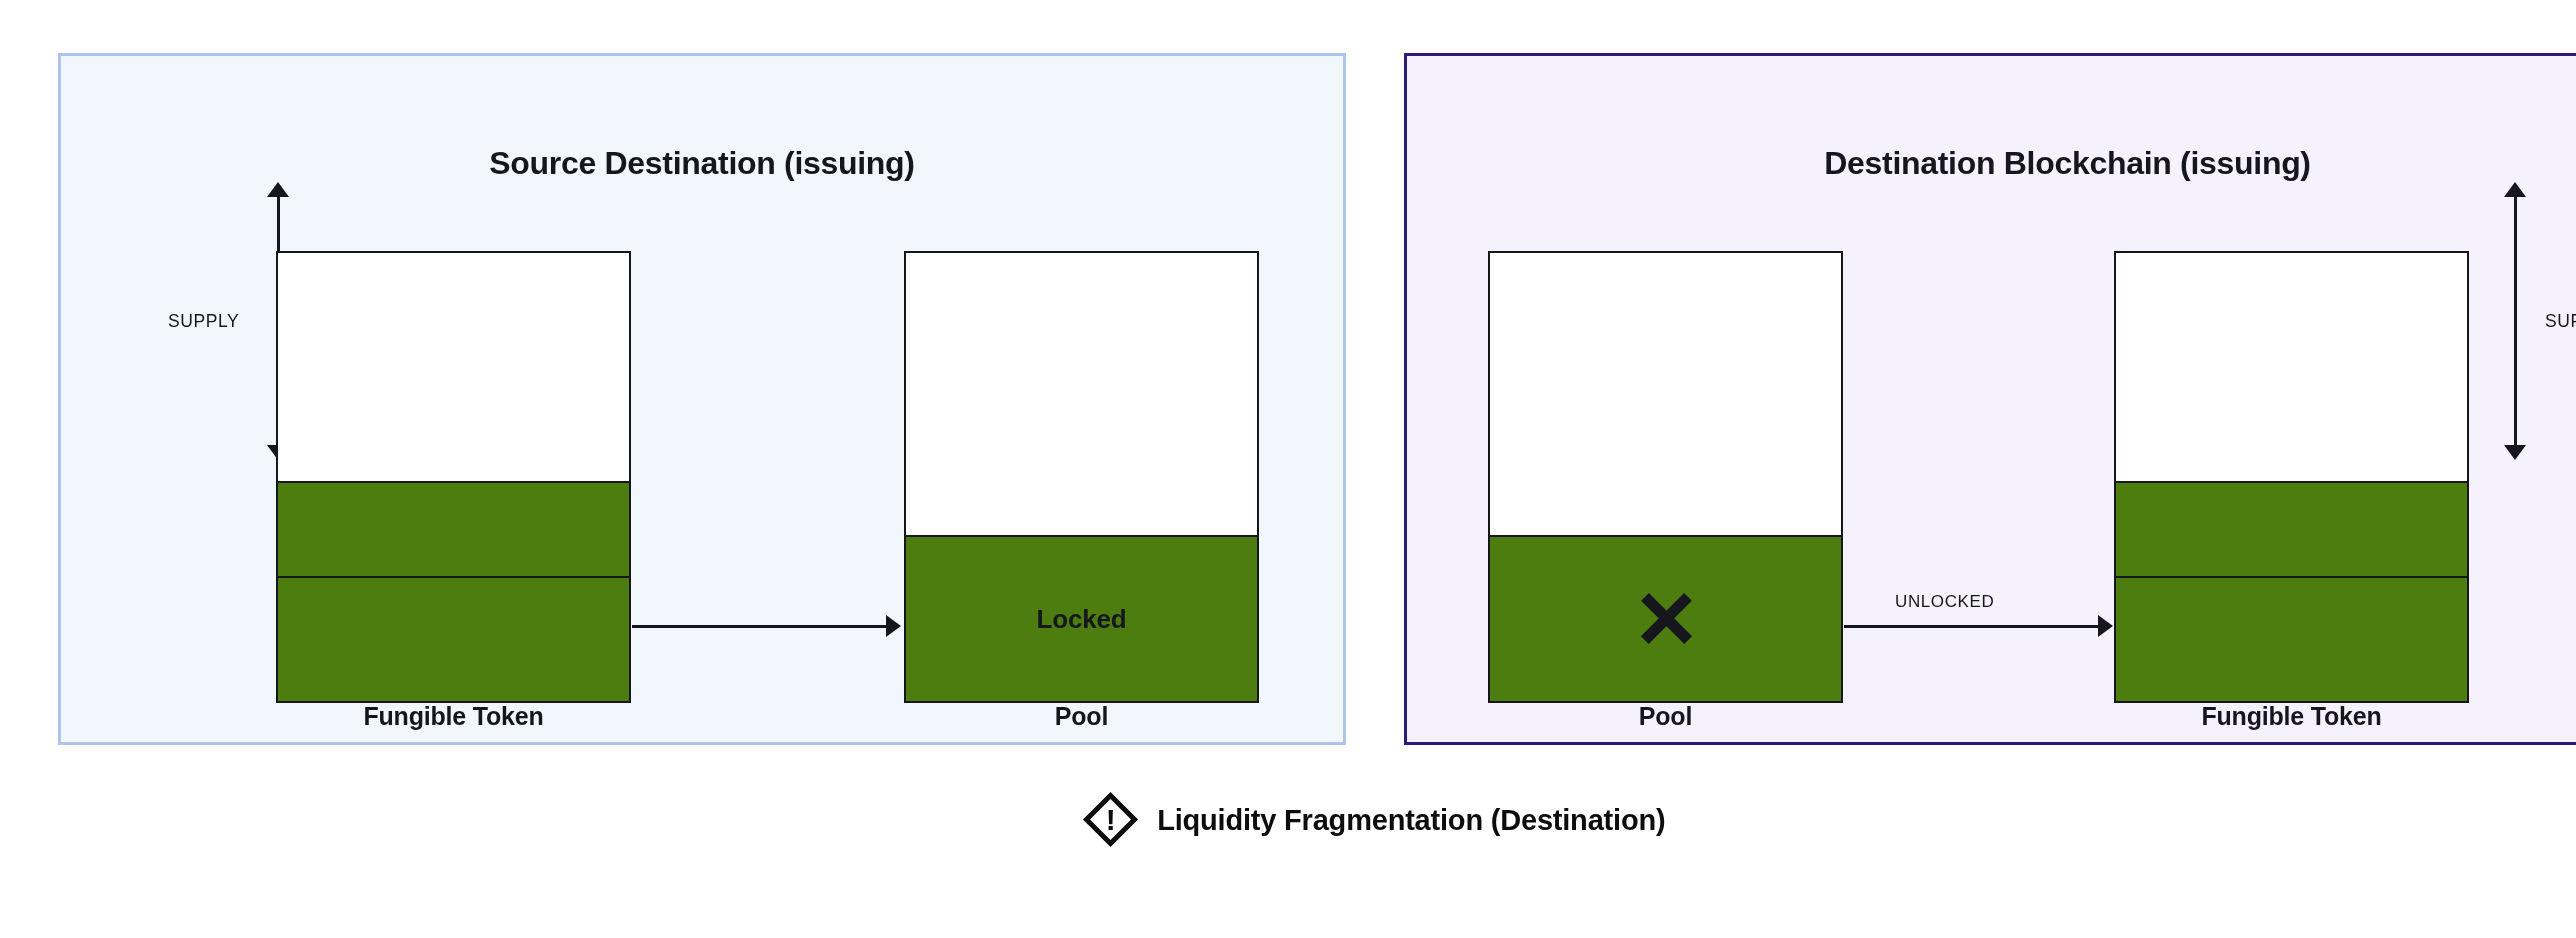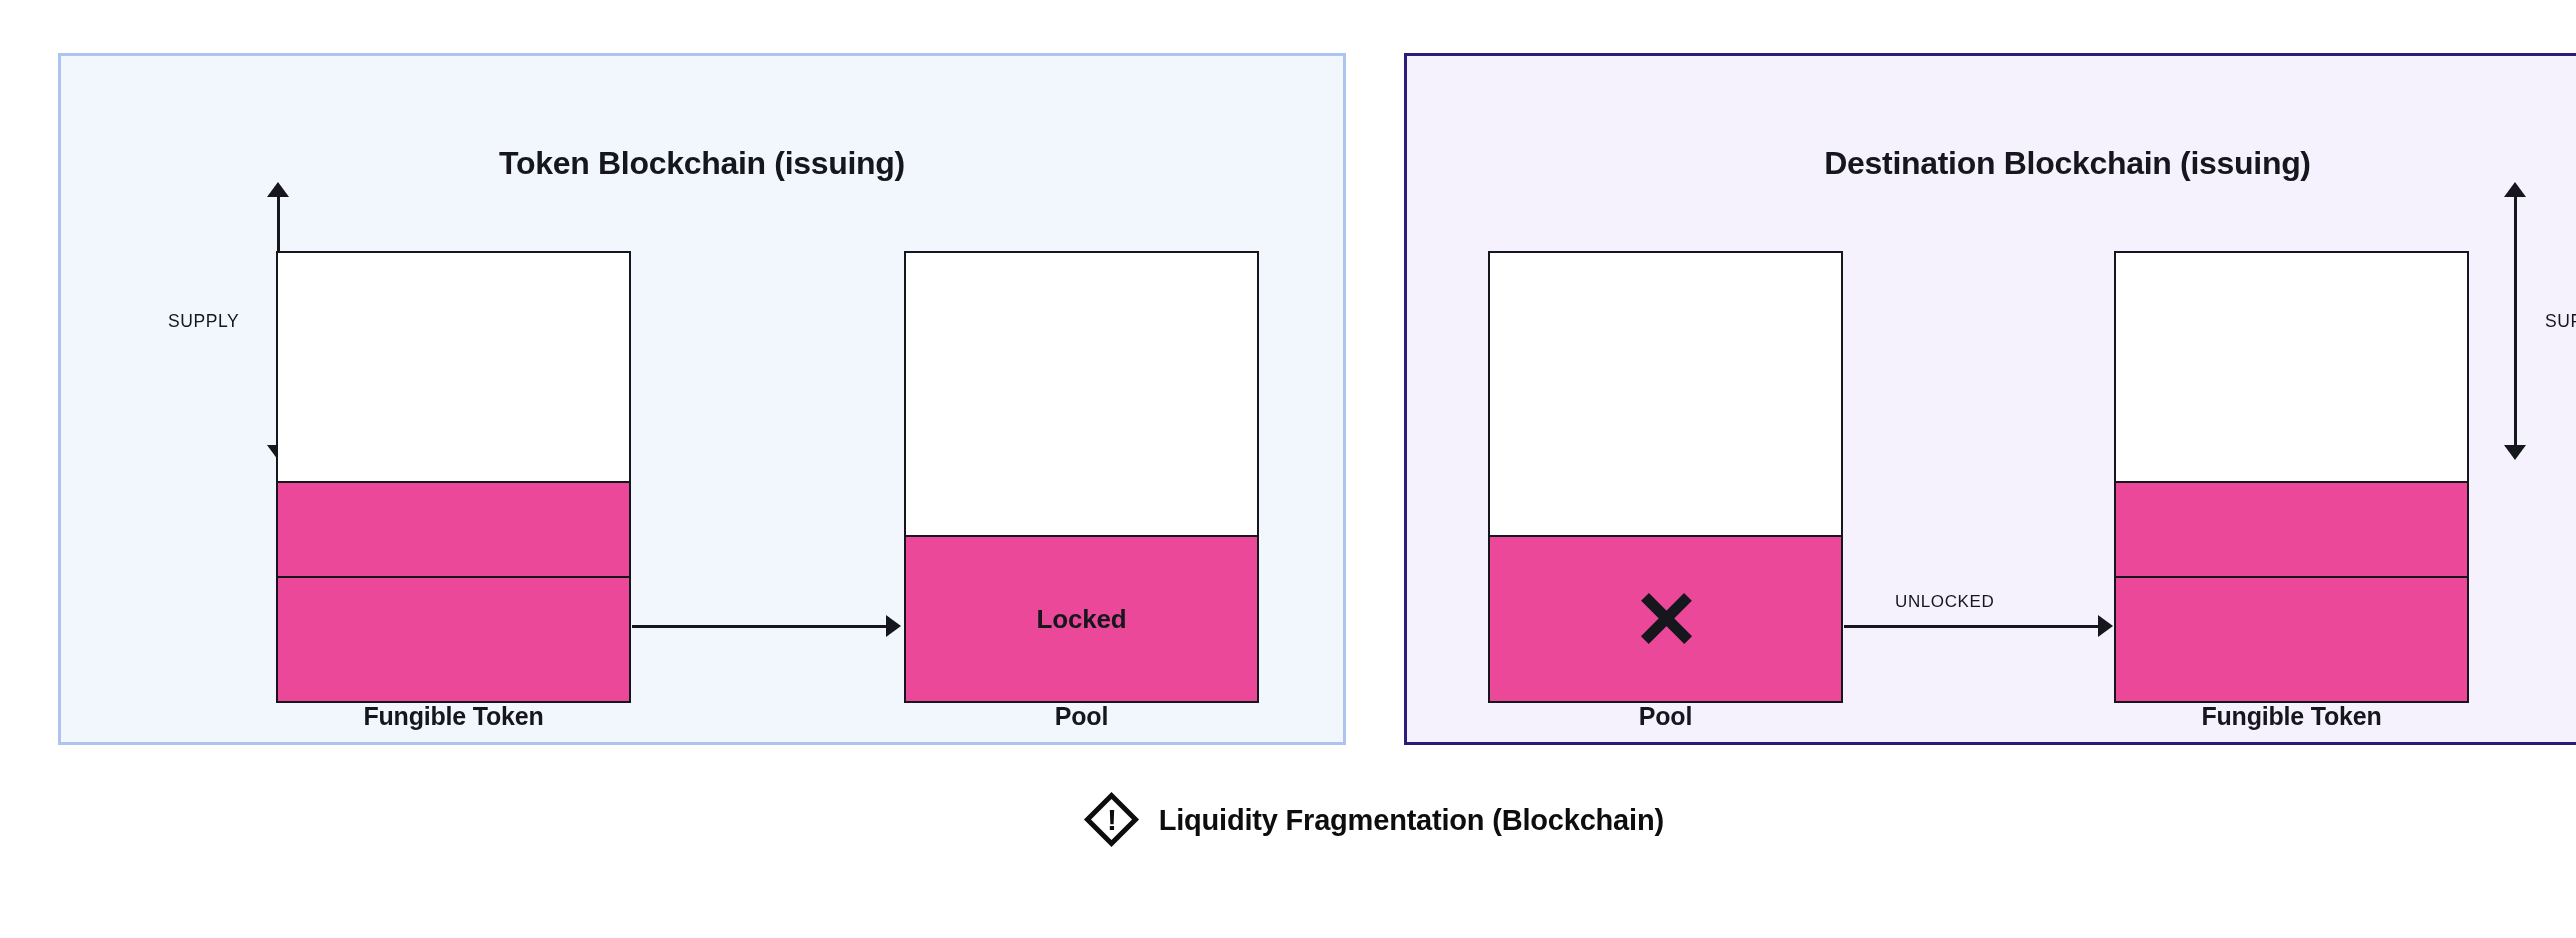--- a/index.html
+++ b/index.html
@@ -15,21 +15,21 @@
 
   .panel-title{position:absolute;top:89px;left:0;width:100%;text-align:center;
                font-size:32px;font-weight:700;letter-spacing:-0.3px;color:#16161d;}
 
   
   .box{position:absolute;box-sizing:border-box;width:355px;height:452px;
        border:2.6px solid #16161d;background:#ffffff;top:195px;
        display:flex;flex-direction:column;justify-content:flex-end;}
   .seg{box-sizing:border-box;width:100%;position:relative;
        display:flex;align-items:center;justify-content:center;}
-  .seg-fill{background:#ec4899;border-top:2.6px solid #16161d;}
+  .seg-fill{background:#4d7c0f;border-top:2.6px solid #16161d;}
   .seg-empty{background:#ffffff;border:none;}
 
   .seg-label{font-size:26px;font-weight:700;color:#16161d;letter-spacing:-0.2px;}
 
   
   .x-mark{position:relative;width:49px;height:49px;}
   .x-mark i{position:absolute;left:50%;top:50%;width:61px;height:11.3px;
             background:#16161d;margin-left:-30px;margin-top:-5.7px;display:block;}
   .x-mark i.a{transform:rotate(45deg);}
   .x-mark i.b{transform:rotate(-45deg);}
@@ -66,21 +66,21 @@
   #footer-note .warn-diamond .bang{position:absolute;left:0;top:0;width:54px;height:54px;
         display:flex;align-items:center;justify-content:center;
         font-size:30px;font-weight:700;line-height:1;color:#0d0d0d;}
   #footer-note .note-text{font-size:29px;font-weight:700;letter-spacing:-0.2px;color:#0d0d0d;}
 </style>
 </head>
 <body>
 
 <div class="panel" id="panel-source">
 
-  <div class="panel-title">Token Blockchain (issuing)</div>
+  <div class="panel-title">Source Destination (issuing)</div>
 
   <div class="v-arrow" style="left:216px;top:140px;height:250px;"></div>
   <div class="v-arrow-label" style="left:107px;top:255px;">SUPPLY</div>
 
   <div class="box" style="left:215px;">
     <div class="seg seg-empty" style="height:51%;"></div>
     <div class="seg seg-fill" style="height:21%;"></div>
     <div class="seg seg-fill" style="height:28%;"></div>
   </div>
   <div class="box-caption" style="left:215px;">Fungible Token</div>
@@ -123,15 +123,15 @@
 
   <div class="v-arrow" style="left:1107px;top:140px;height:250px;"></div>
   <div class="v-arrow-label" style="left:1138px;top:255px;">SUPPLY</div>
 </div>
 
 <div id="footer-note">
   <span class="warn-diamond">
     <span class="d"></span>
     <span class="bang">!</span>
   </span>
-  <span class="note-text">Liquidity Fragmentation (Blockchain)</span>
+  <span class="note-text">Liquidity Fragmentation (Destination)</span>
 </div>
 
 
 </body></html>

